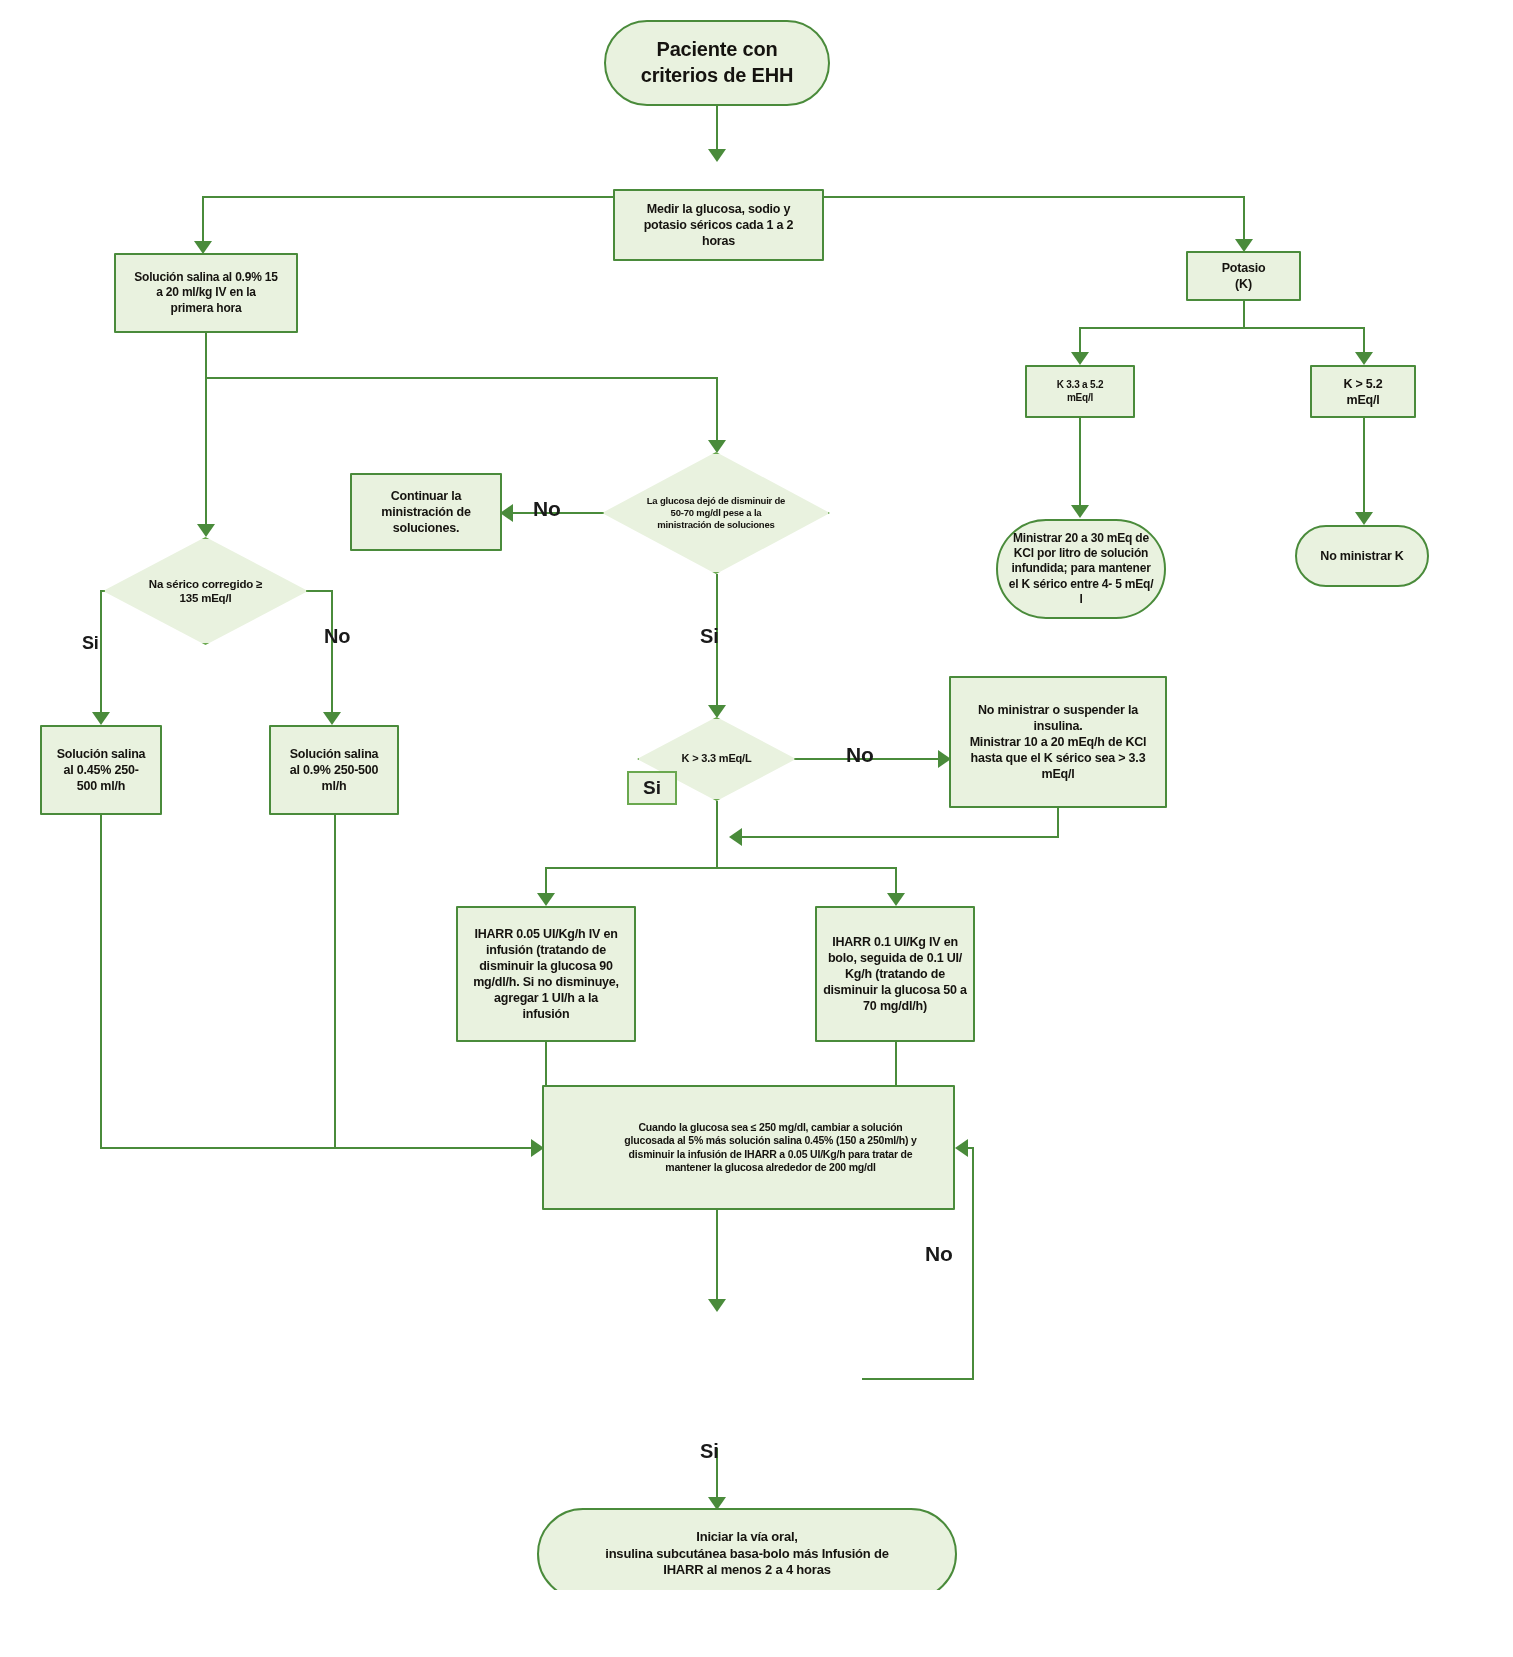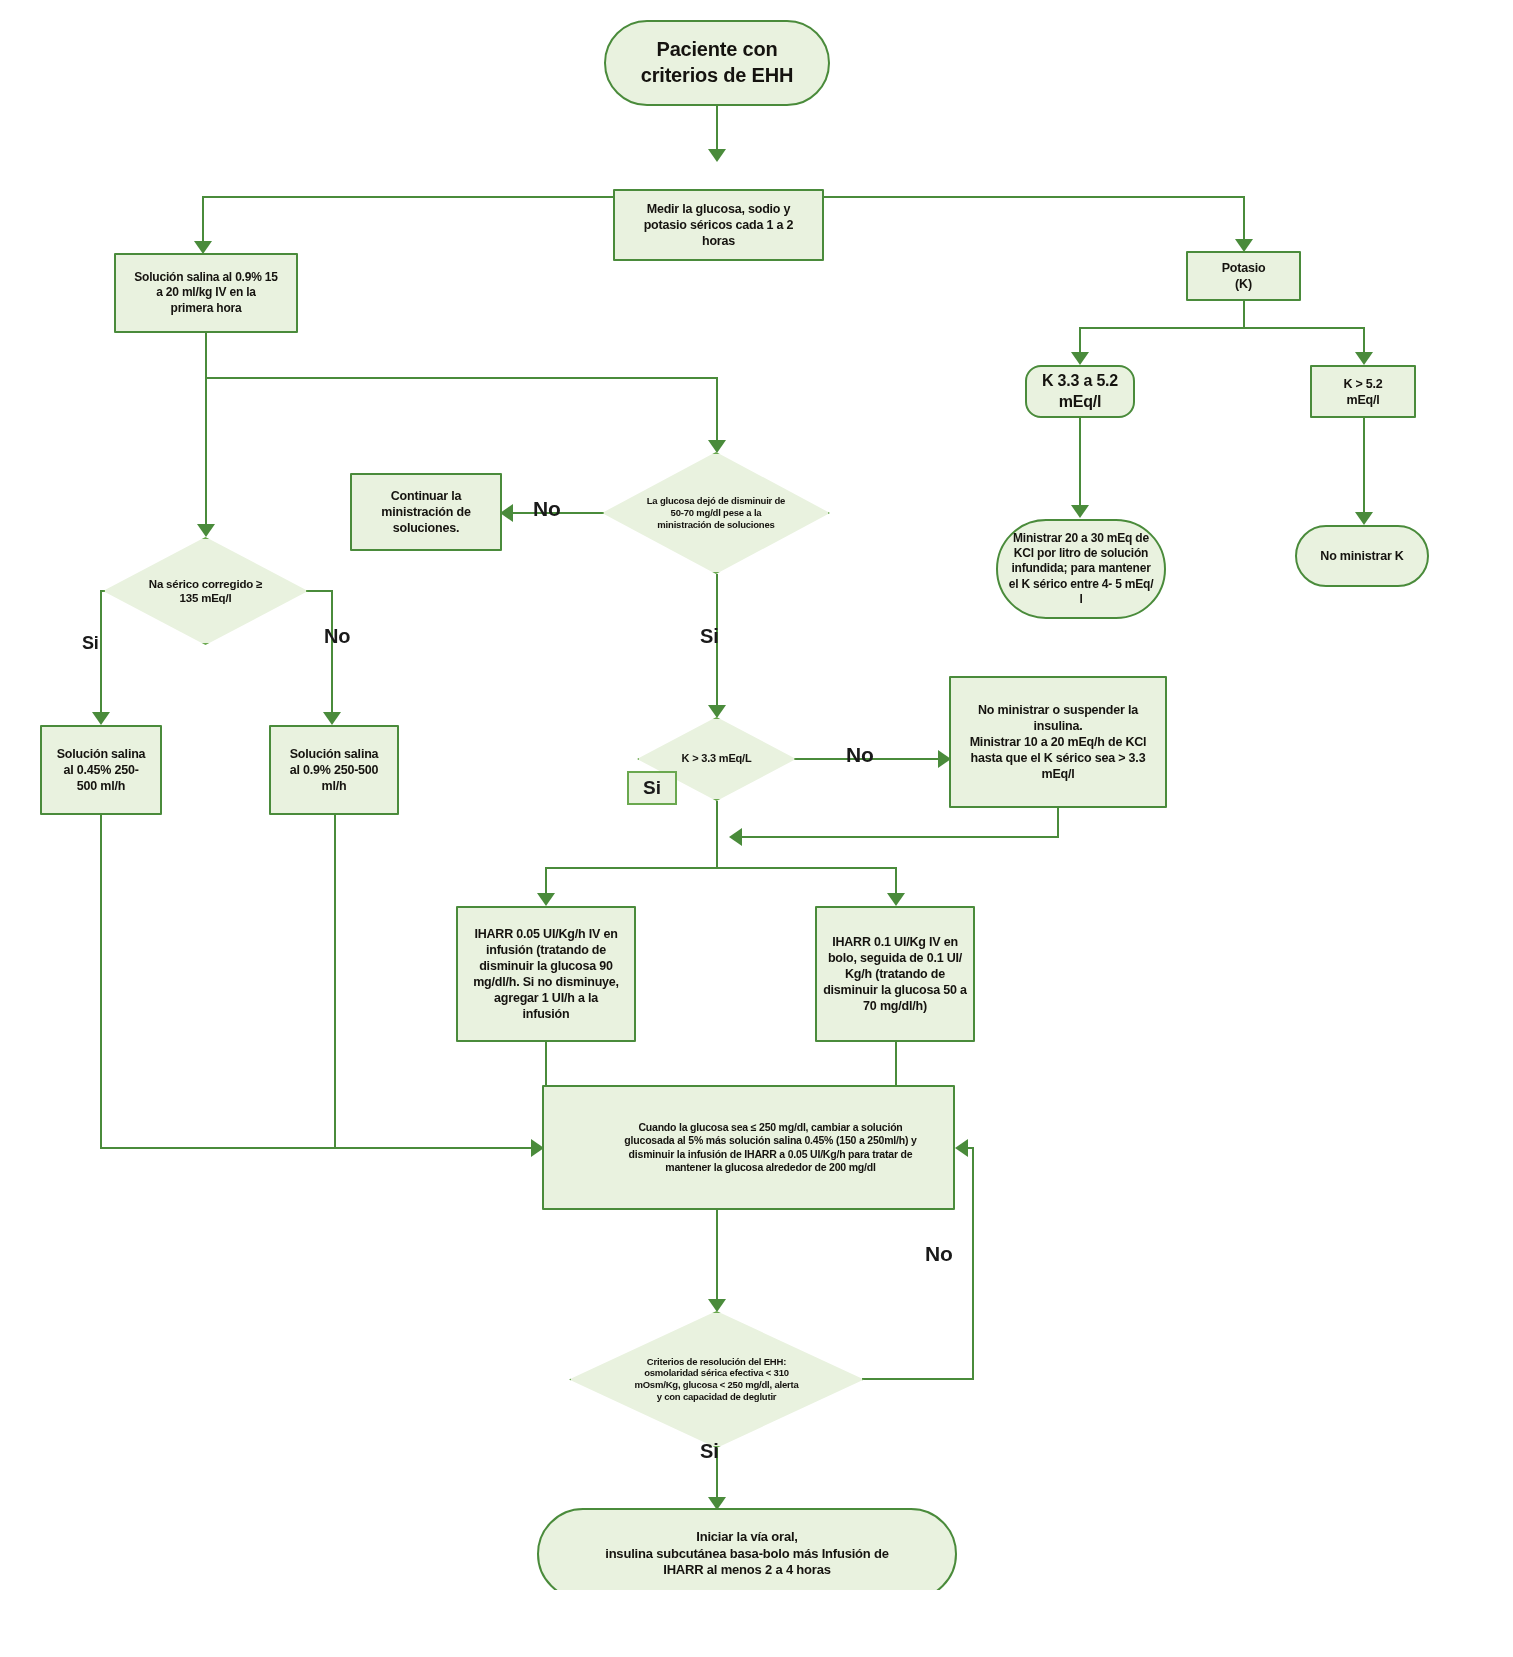--- a/index.html
+++ b/index.html
@@ -218,21 +218,21 @@
 (K)</span>
   </div>
 
   <div class="line vline" style="left:1243px; top:301px; height:27px;"></div>
   <div class="line hline" style="left:1079px; top:327px; width:285px;"></div>
   <div class="line vline" style="left:1079px; top:327px; height:28px;"></div>
   <div class="arrow arrow-down" style="left:1071px; top:352px;"></div>
   <div class="line vline" style="left:1363px; top:327px; height:28px;"></div>
   <div class="arrow arrow-down" style="left:1355px; top:352px;"></div>
 
-  <div class="node process" style="left:1025px; top:365px; width:110px; height:53px; font-size:16px;border-radius:16px;">
+  <div class="node process" style="left:1025px; top:365px; width:110px; height:53px; font-size:10px;">
     <span class="txt">K 3.3 a 5.2
 mEq/l</span>
   </div>
   <div class="node process" style="left:1310px; top:365px; width:106px; height:53px; font-size:12.5px;">
     <span class="txt">K &gt; 5.2
 mEq/l</span>
   </div>
 
   <div class="line vline" style="left:1079px; top:418px; height:90px;"></div>
   <div class="arrow arrow-down" style="left:1071px; top:505px;"></div>
@@ -306,27 +306,20 @@
   <div class="node process" style="left:542px; top:1085px; width:413px; height:125px; font-size:10.5px;padding-left:44px;">
     <span class="txt">Cuando la glucosa sea   ≤ 250 mg/dl, cambiar a solución
 glucosada al 5% más solución salina 0.45% (150 a 250ml/h) y
 disminuir la infusión de IHARR a 0.05 UI/Kg/h para tratar de
 mantener la glucosa alrededor de 200 mg/dl</span>
   </div>
 
   <div class="line vline" style="left:716px; top:1210px; height:92px;"></div>
   <div class="arrow arrow-down" style="left:708px; top:1299px;"></div>
 
-  <div class="decision" style="left:569px; top:1311px; width:295px; height:137px;">
-    <div class="dshape"></div>
-    <div class="dtext" style="font-size:9.5px;">Criterios de resolución del EHH:
-osmolaridad sérica efectiva &lt; 310
-mOsm/Kg, glucosa &lt; 250 mg/dl, alerta
-y con capacidad de deglutir</div>
-  </div>
 
   <div class="line hline" style="left:862px; top:1378px; width:112px;"></div>
   <div class="line vline" style="left:972px; top:1148px; height:232px;"></div>
   <div class="line hline" style="left:966px; top:1147px; width:8px;"></div>
   <div class="arrow arrow-left" style="left:955px; top:1139px;"></div>
   <div class="elabel" style="left:925px; top:1242px; font-size:21px;">No</div>
 
   <div class="line vline" style="left:716px; top:1448px; height:58px;"></div>
   <div class="arrow arrow-down" style="left:708px; top:1497px;"></div>
   <div class="elabel" style="left:700px; top:1440px; font-size:20px;">Si</div>

